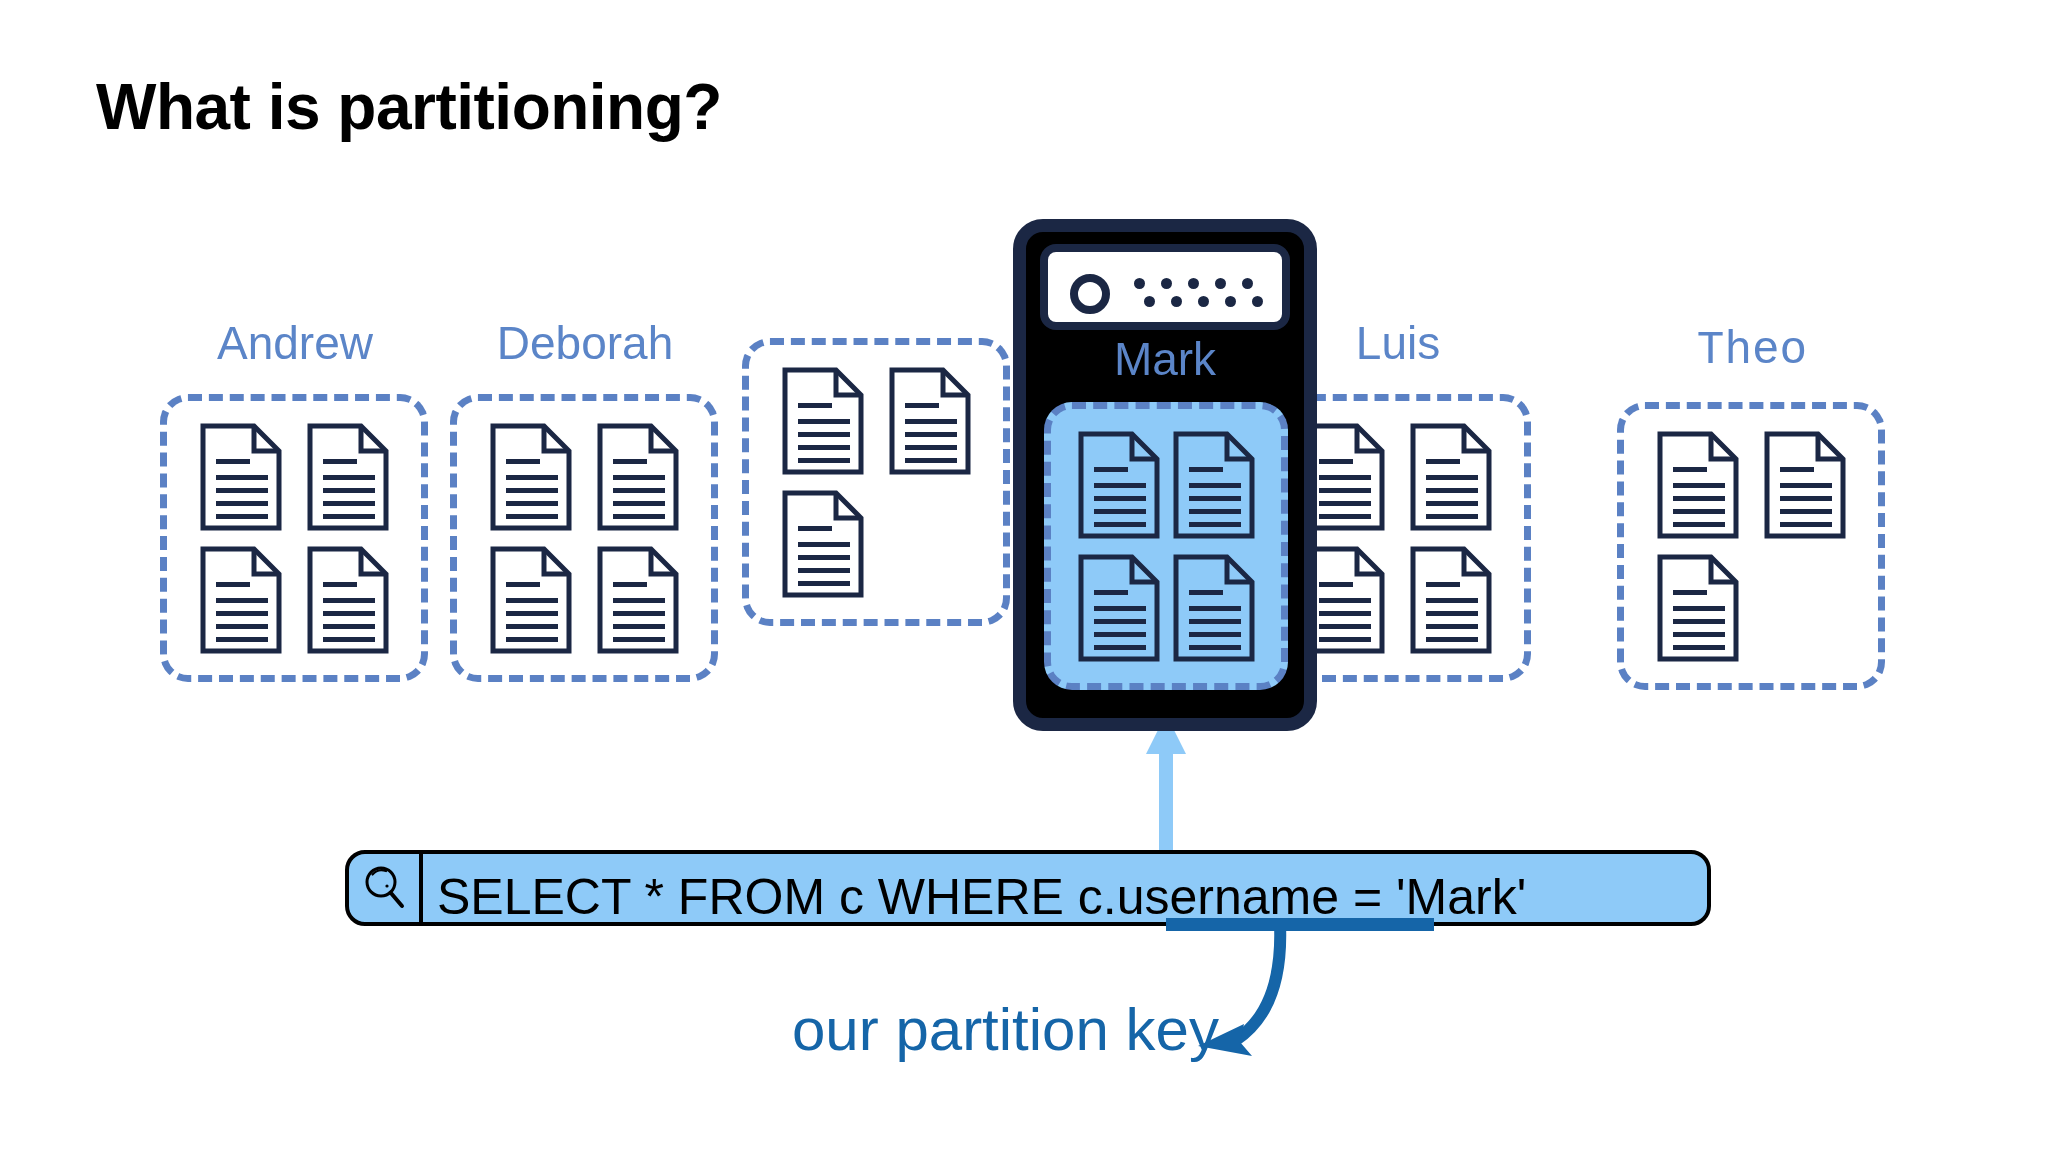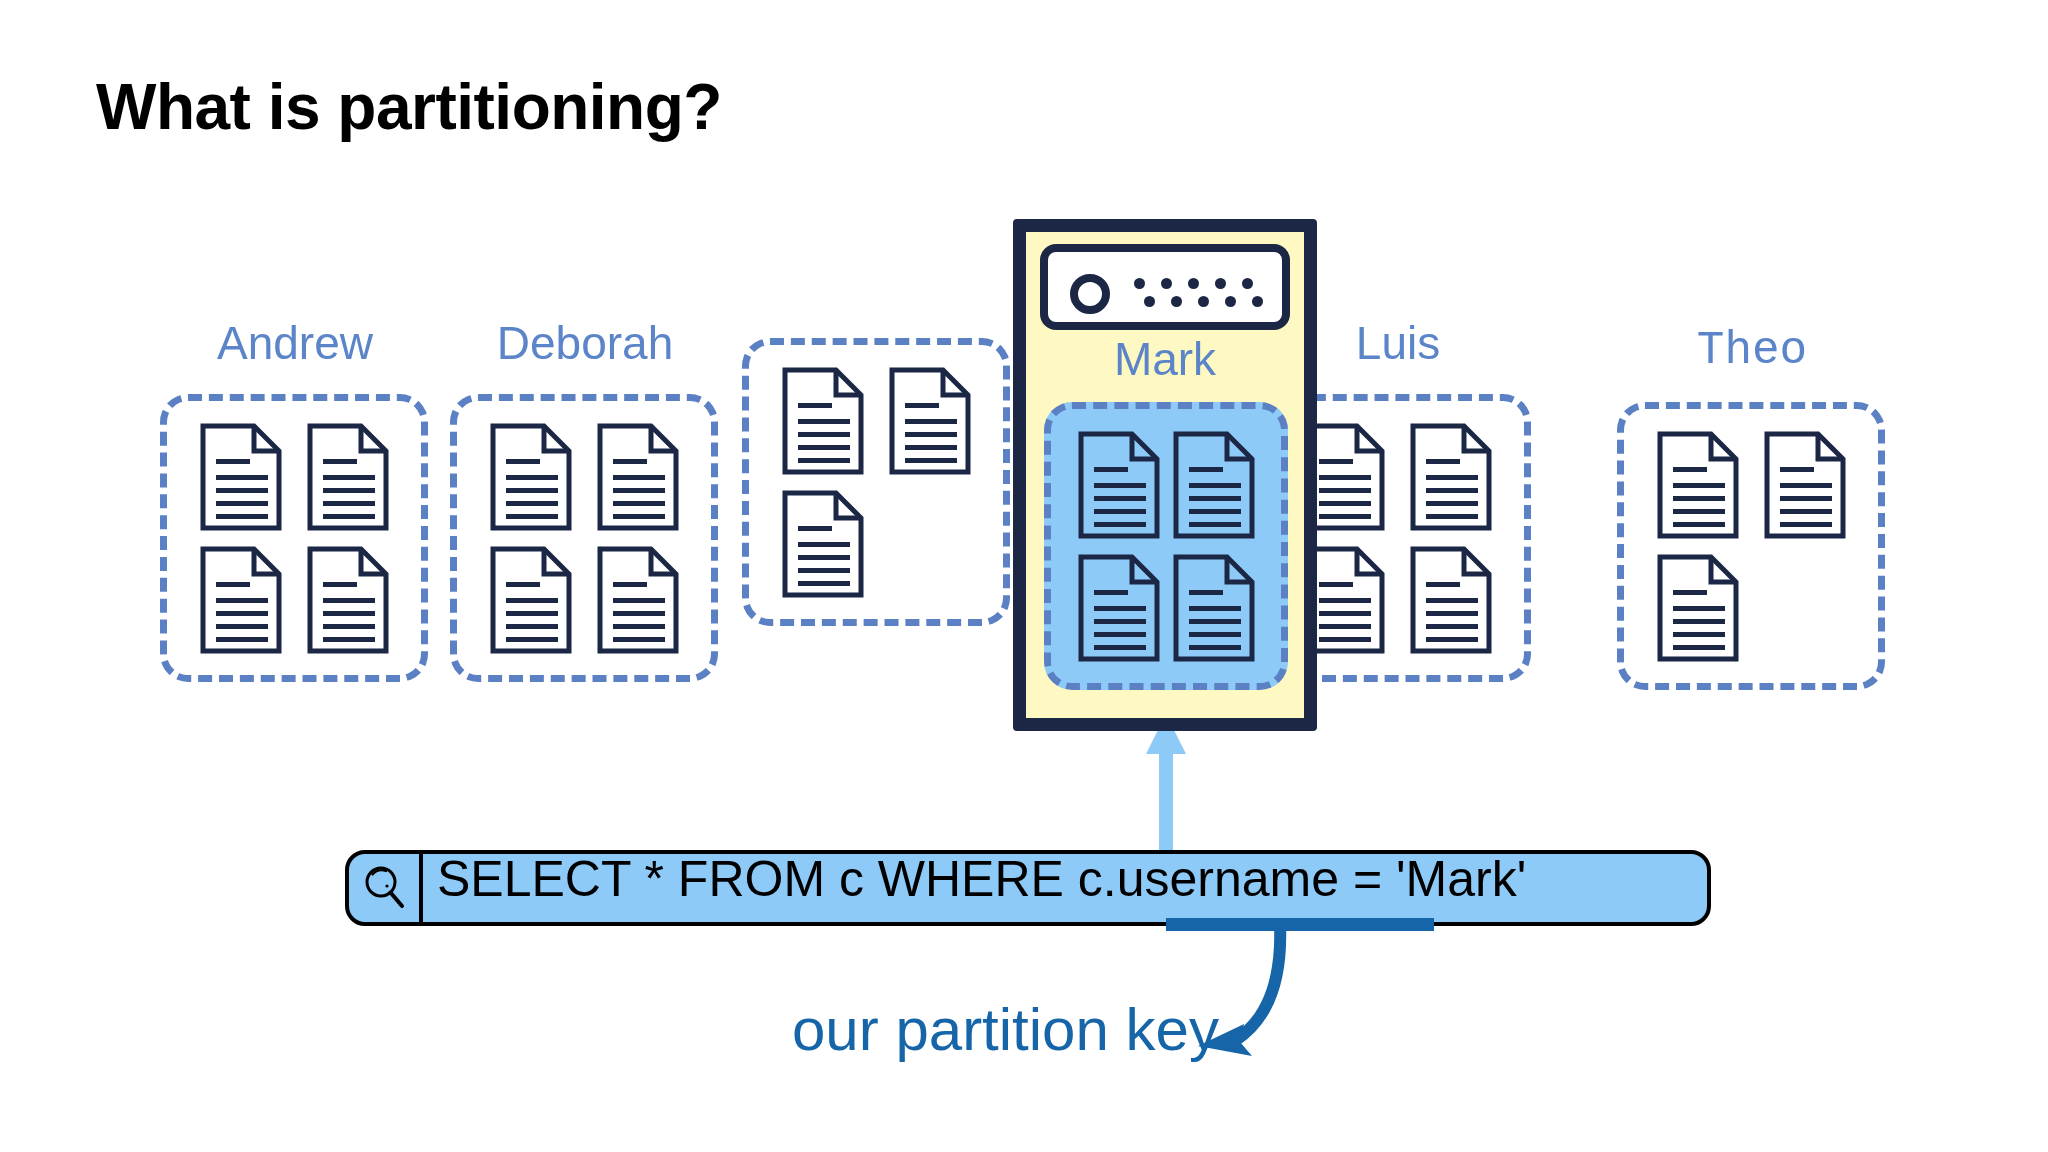--- a/index.html
+++ b/index.html
@@ -81,22 +81,22 @@
 
   
   #server-unit {
     position: absolute;
     left: 1013px;
     top: 219px;
     width: 304px;
     height: 512px;
     box-sizing: border-box;
     border: 13px solid #1b2744;
-    border-radius: 4px;
-    background: #fef9c3;
+    border-radius: 30px;
+    background: #000000;
     z-index: 5;
   }
 
   #server-faceplate {
     position: absolute;
     left: 14px;
     top: 12px;
     width: 250px;
     height: 86px;
     box-sizing: border-box;
@@ -171,21 +171,21 @@
     position: absolute;
     left: 345px;
     top: 850px;
     width: 1366px;
     height: 76px;
     box-sizing: border-box;
     background: #8ecaf8;
     border: 4px solid #000000;
     border-radius: 20px;
     display: flex;
-    align-items: flex-start;
+    align-items: flex-end;
     z-index: 6;
   }
 
   #query-search-icon {
     width: 74px;
     height: 100%;
     flex: 0 0 74px;
     display: flex;
     align-items: center;
     justify-content: center;

